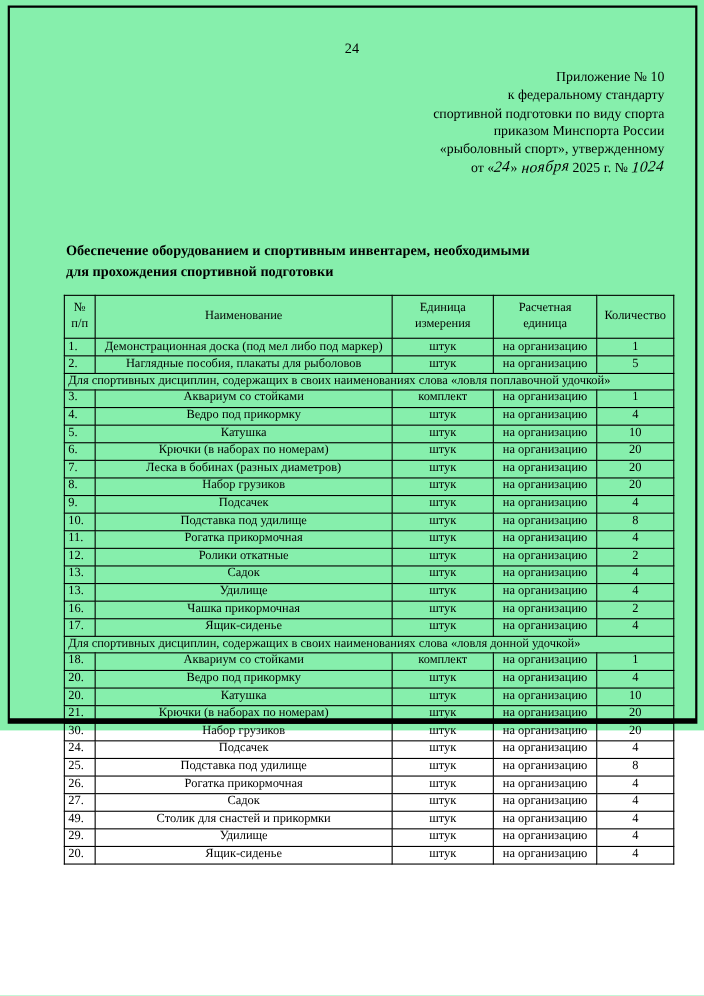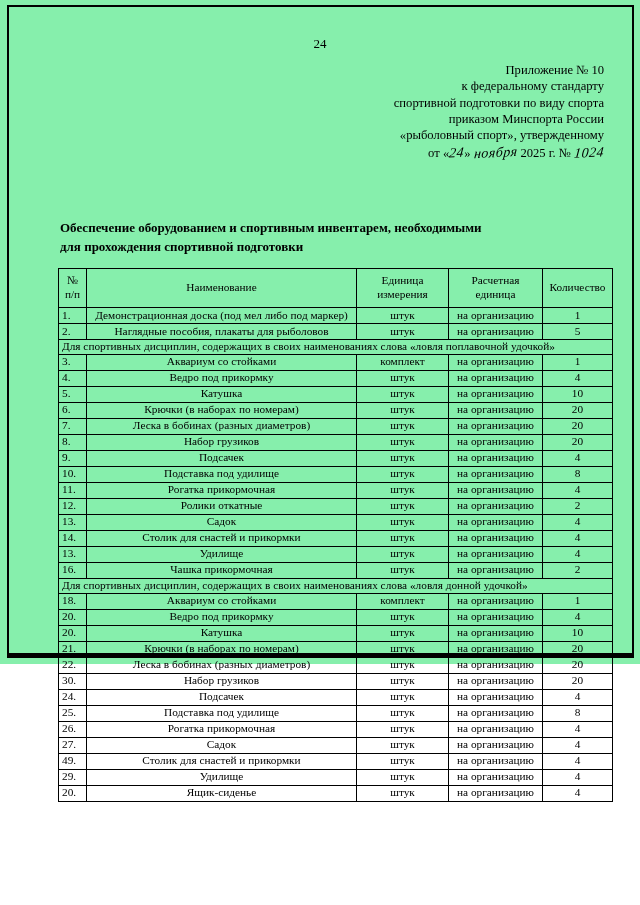--- a/index.html
+++ b/index.html
@@ -190,39 +190,39 @@
           <td class="cell-center">2</td>
         </tr>
         <tr>
           <td class="cell-num">13.</td>
           <td class="cell-name">Садок</td>
           <td class="cell-center">штук</td>
           <td class="cell-center">на организацию</td>
           <td class="cell-center">4</td>
         </tr>
         <tr>
-          <td class="cell-num">14.</td>
-          <td class="cell-name">Столик для снастей и прикормки</td>
-          <td class="cell-center">штук</td>
-          <td class="cell-center">на организацию</td>
-          <td class="cell-center">4</td>
-        </tr>
-        <tr>
           <td class="cell-num">13.</td>
           <td class="cell-name">Удилище</td>
           <td class="cell-center">штук</td>
           <td class="cell-center">на организацию</td>
           <td class="cell-center">4</td>
         </tr>
         <tr>
           <td class="cell-num">16.</td>
           <td class="cell-name">Чашка прикормочная</td>
           <td class="cell-center">штук</td>
           <td class="cell-center">на организацию</td>
           <td class="cell-center">2</td>
+        </tr>
+        <tr>
+          <td class="cell-num">17.</td>
+          <td class="cell-name">Ящик-сиденье</td>
+          <td class="cell-center">штук</td>
+          <td class="cell-center">на организацию</td>
+          <td class="cell-center">4</td>
         </tr>
         <tr>
           <td colspan="5" class="section-cell">Для спортивных дисциплин, содержащих в своих наименованиях слова «ловля донной удочкой»</td>
         </tr>
         <tr>
           <td class="cell-num">18.</td>
           <td class="cell-name">Аквариум со стойками</td>
           <td class="cell-center">комплект</td>
           <td class="cell-center">на организацию</td>
           <td class="cell-center">1</td>
@@ -242,27 +242,20 @@
           <td class="cell-center">10</td>
         </tr>
         <tr>
           <td class="cell-num">21.</td>
           <td class="cell-name">Крючки (в наборах по номерам)</td>
           <td class="cell-center">штук</td>
           <td class="cell-center">на организацию</td>
           <td class="cell-center">20</td>
         </tr>
         <tr>
-          <td class="cell-num">22.</td>
-          <td class="cell-name">Леска в бобинах (разных диаметров)</td>
-          <td class="cell-center">штук</td>
-          <td class="cell-center">на организацию</td>
-          <td class="cell-center">20</td>
-        </tr>
-        <tr>
           <td class="cell-num">30.</td>
           <td class="cell-name">Набор грузиков</td>
           <td class="cell-center">штук</td>
           <td class="cell-center">на организацию</td>
           <td class="cell-center">20</td>
         </tr>
         <tr>
           <td class="cell-num">24.</td>
           <td class="cell-name">Подсачек</td>
           <td class="cell-center">штук</td>

